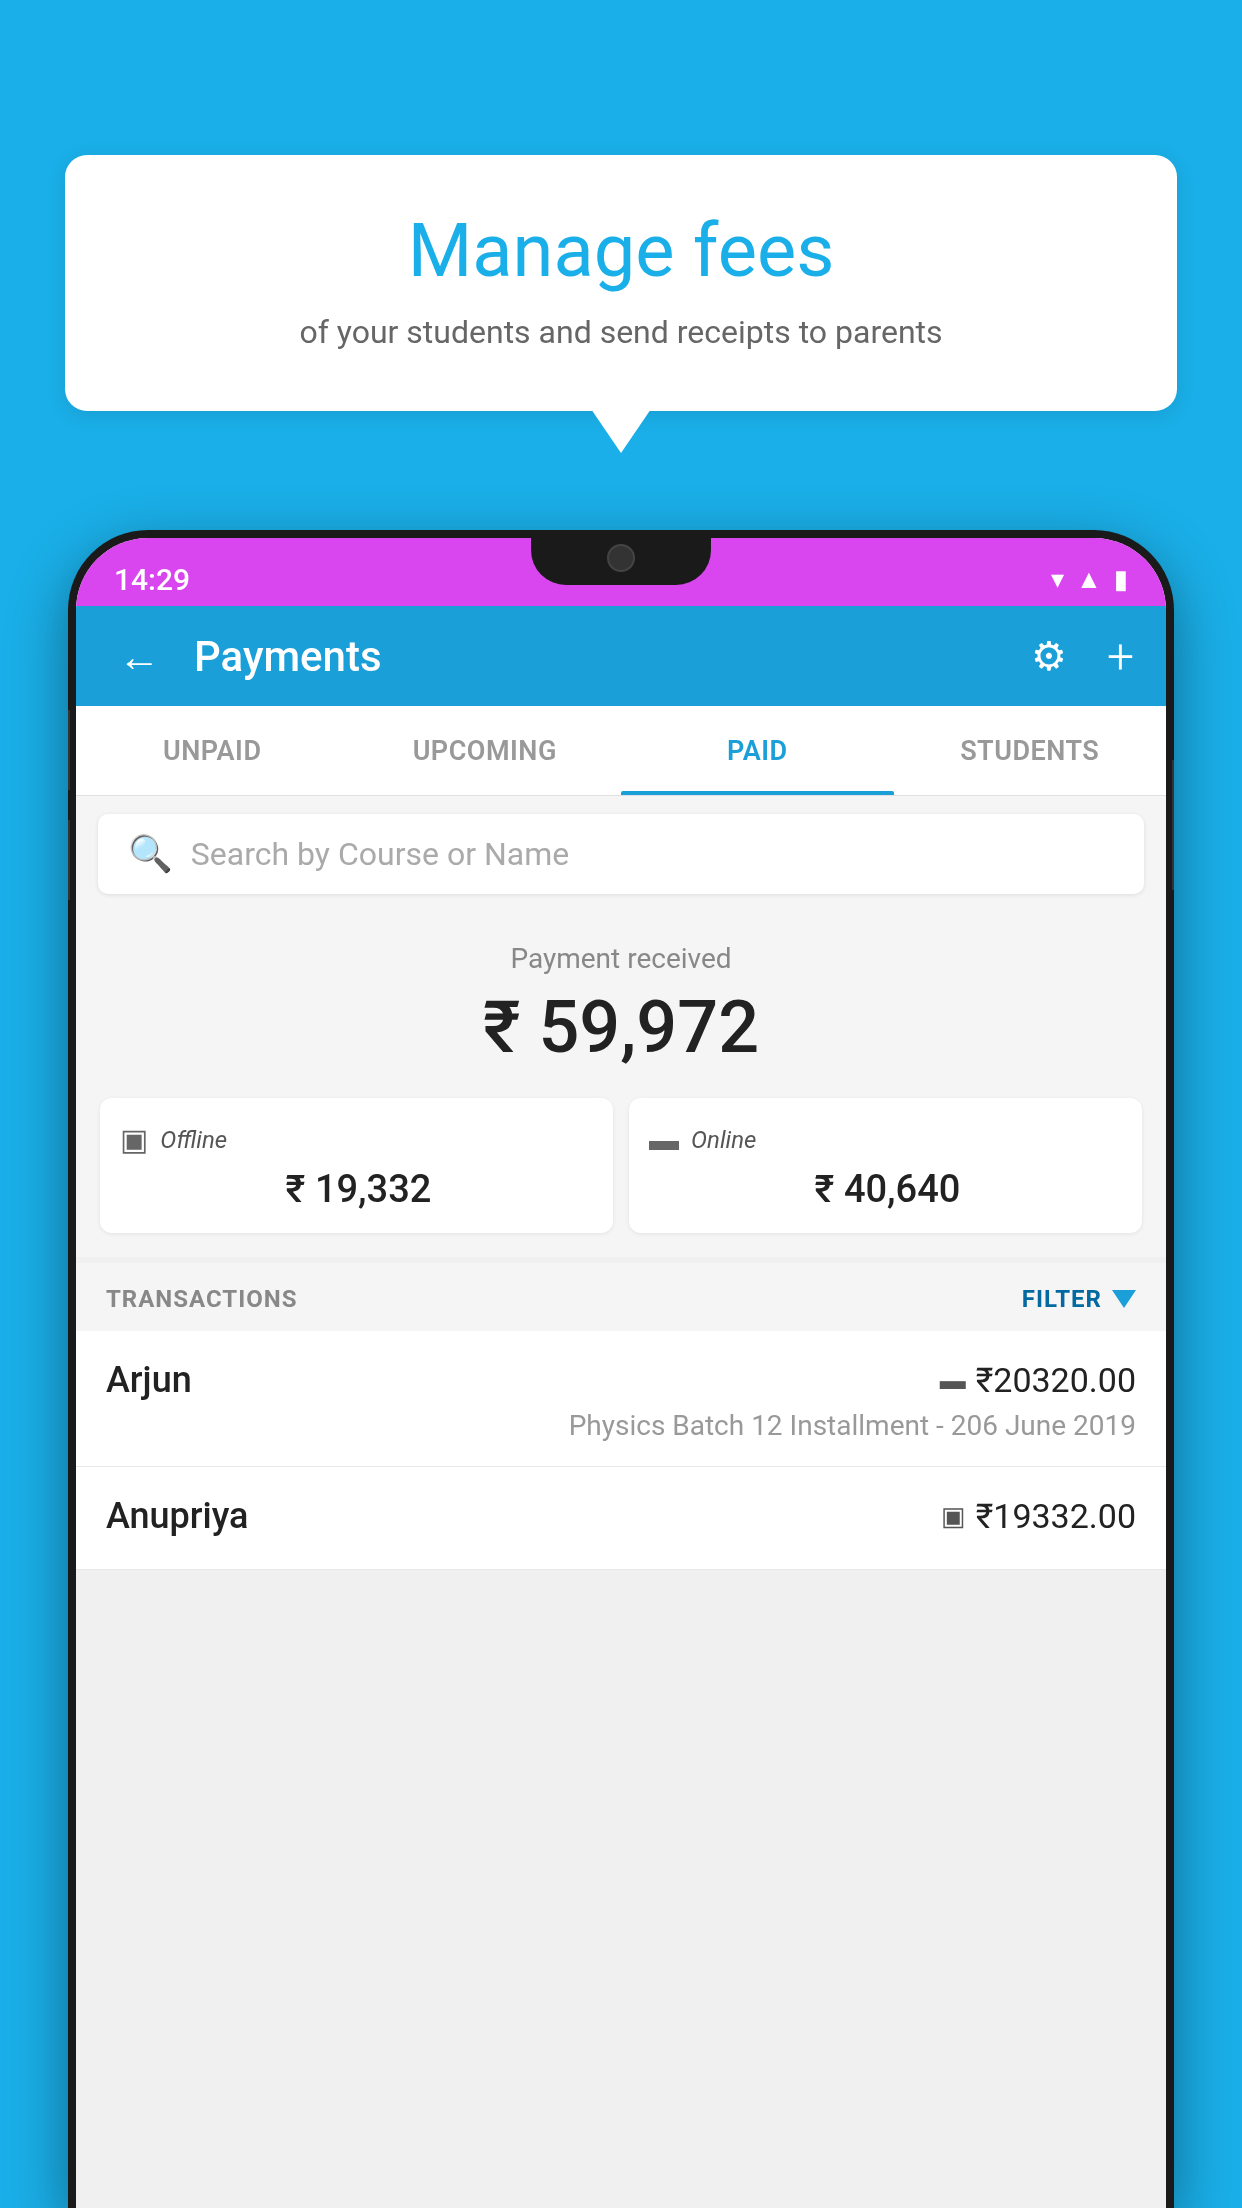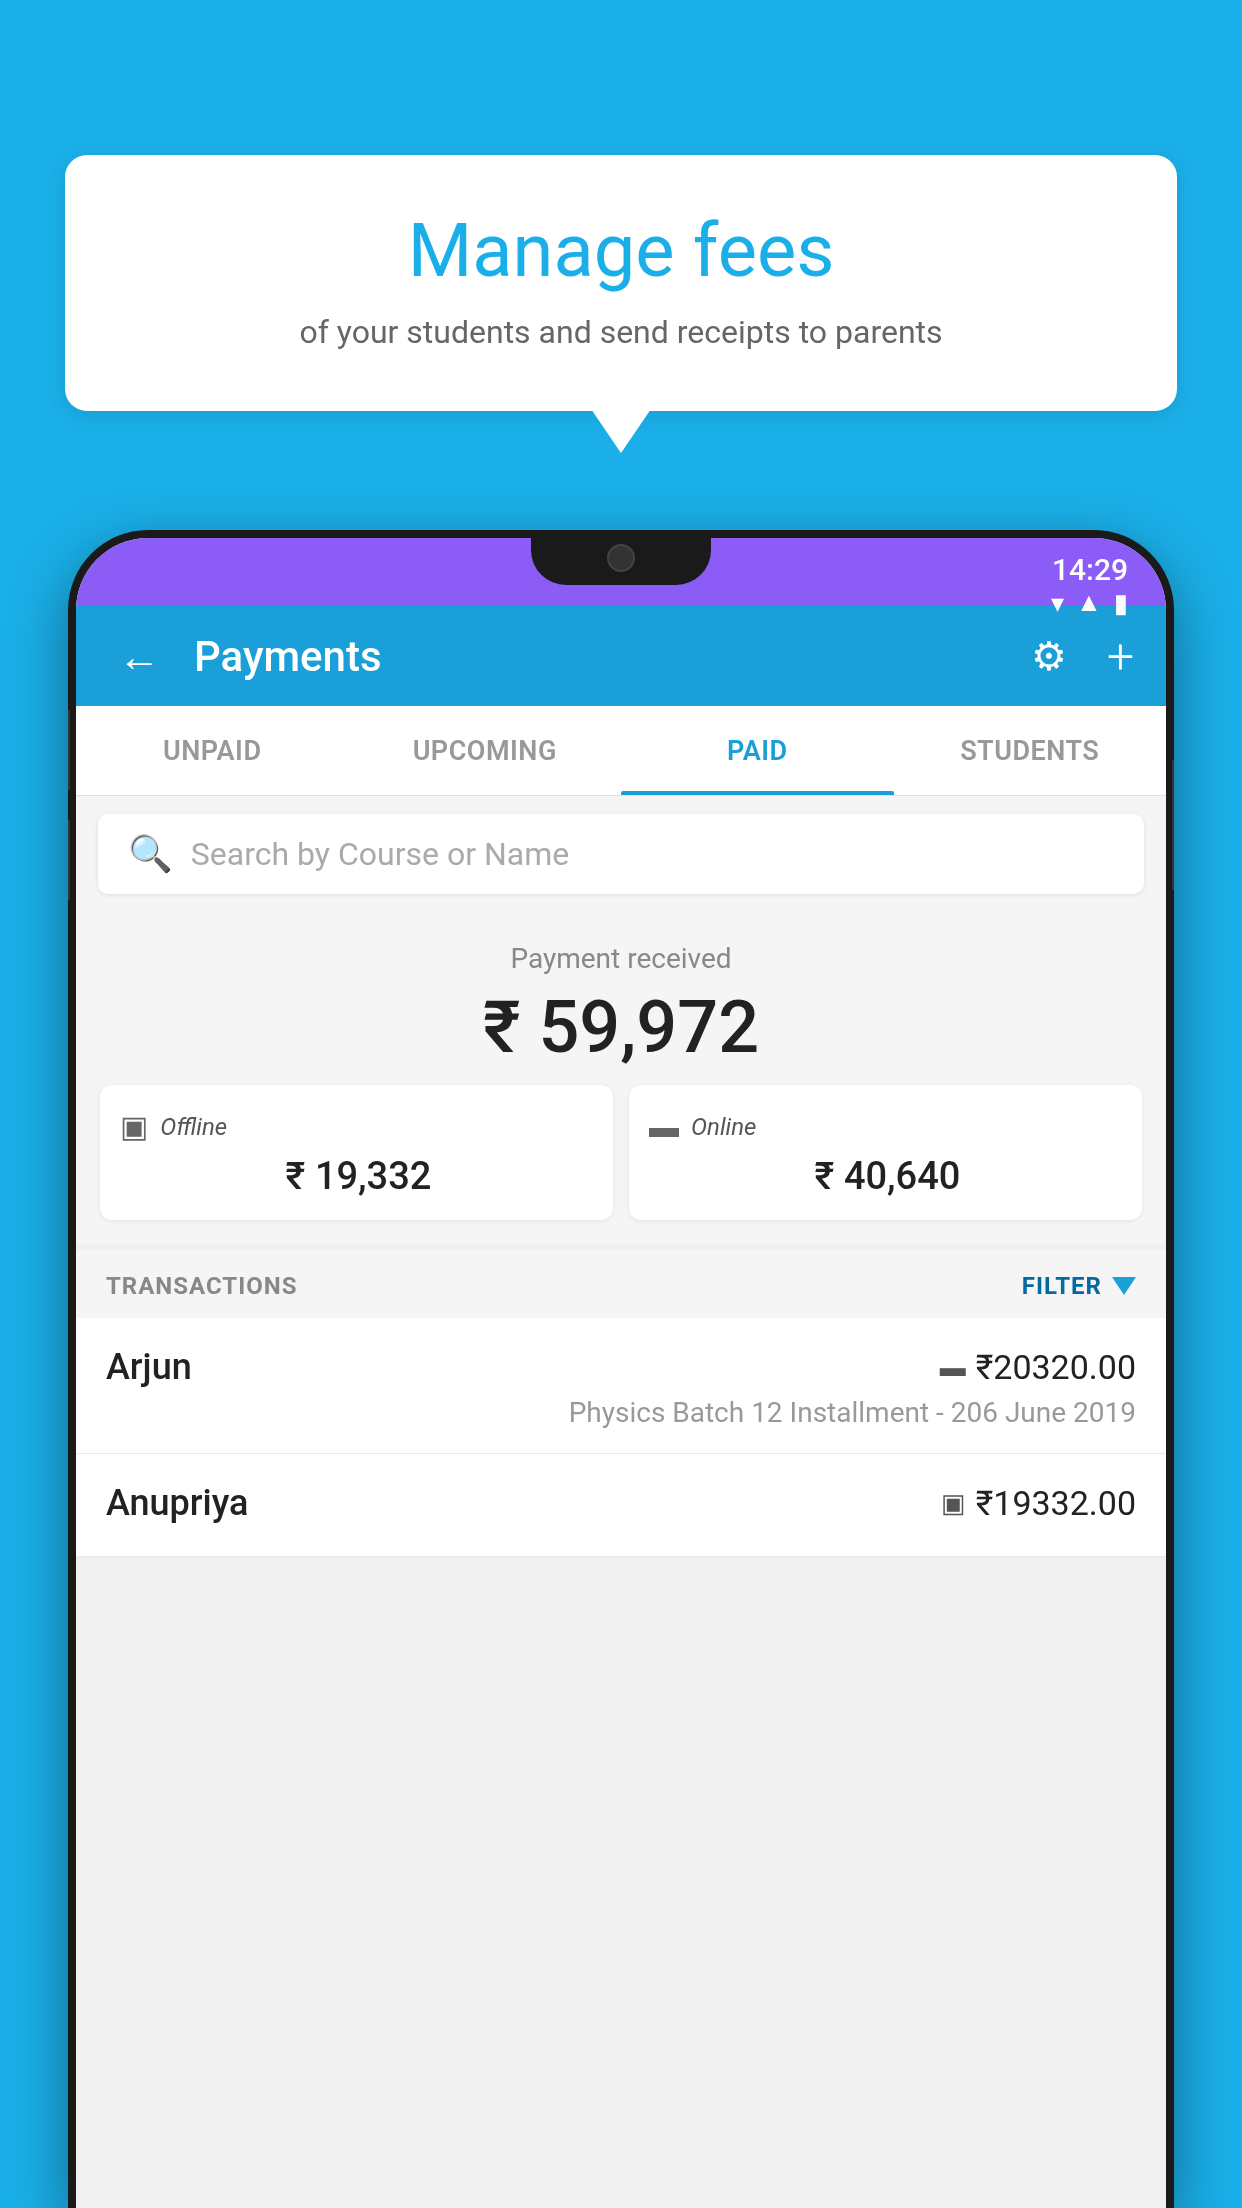--- a/index.html
+++ b/index.html
@@ -102,28 +102,27 @@
       left: 8px;
       right: 8px;
       bottom: 0;
       background: #f0f0f0;
       border-radius: 72px 72px 0 0;
       overflow: hidden;
     }
 
     
     .status-bar {
-      background: #8b5cf6;
+      background: #d946ef;
       height: 68px;
       display: flex;
-      align-items: flex-end;
+      align-items: center;
       justify-content: space-between;
       padding: 18px 38px 0;
       padding-top: 14px;
-      flex-direction: column;
     }
 
     .status-time {
       color: white;
       font-size: 30px;
       font-weight: 500;
     }
 
     .status-icons {
       display: flex;
@@ -245,21 +244,21 @@
     .payment-received-label {
       color: #888;
       font-size: 28px;
       margin-bottom: 10px;
     }
 
     .payment-amount {
       font-size: 72px;
       font-weight: 500;
       color: #222;
-      margin-bottom: 15px;
+      margin-bottom: 28px;
     }
 
     
     .payment-cards {
       display: flex;
       gap: 16px;
       padding: 0 4px;
     }
 
     .payment-card {

